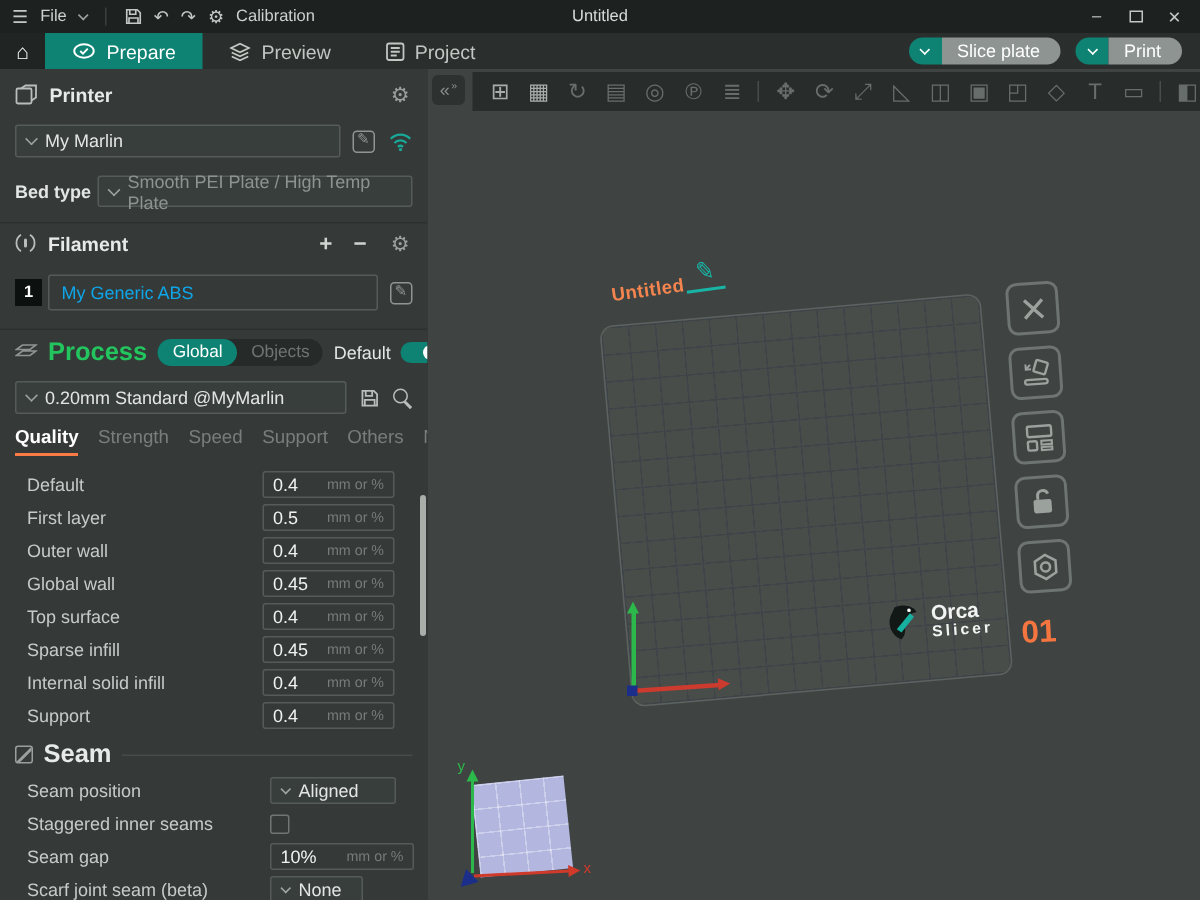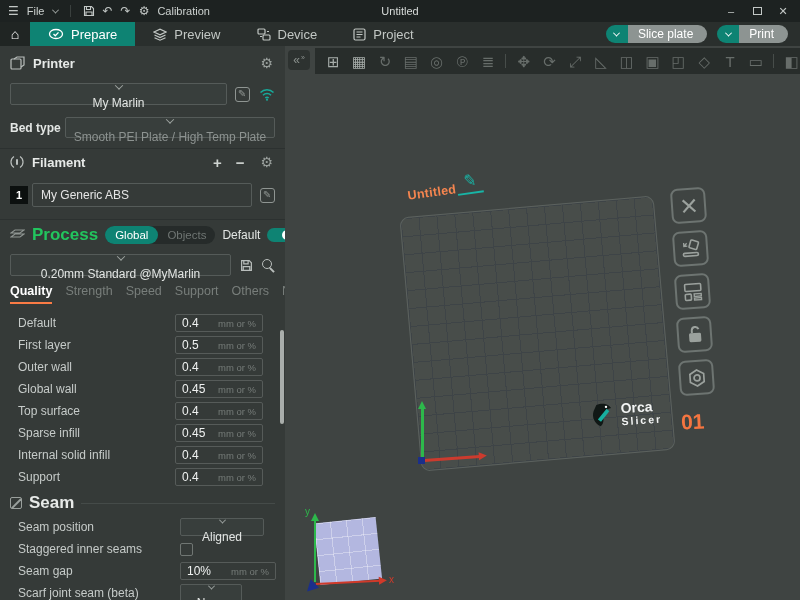--- a/index.html
+++ b/index.html
@@ -43,30 +43,30 @@
 
   
   .sidebar { width:285px; background:#353a38; flex:none; position:relative; overflow:hidden; font-size:12px; }
   .sec-hdr { display:flex; align-items:center; gap:8px; height:26px; padding:0 12px 0 10px;
     font-size:13px; font-weight:bold; color:#e7eae8; }
   .sec-hdr .spacer { flex:1; }
   .gear { font-size:14px; color:#9aa09d; line-height:1; }
   .plusminus { font-size:15px; color:#cfd4d1; line-height:1; padding:0 3px; }
   .row { display:flex; align-items:center; padding:0 10px; }
   .select { display:flex; align-items:center; gap:6px; border:1px solid #555b59; border-radius:2px;
-    background:#383e3c; padding:0 7px; color:#e3e6e4;flex-direction:column; }
+    background:#383e3c; padding:0 7px; color:#e3e6e4; }
   .select .chev { color:#9ea4a1; flex:none; }
   .select.dim { color:#8d9391; }
   .editbox { width:15px; height:15px; border:1.3px solid #8f9592; border-radius:3px; position:relative; flex:none; }
   .editbox::after { content:"✎"; position:absolute; font-size:10px; color:#8f9592; left:2px; top:0px; }
   .divider { height:1px; background:#2c3130; margin-top:10px; }
   .slot { width:18px; height:18px; background:#0c100f; color:#fff; font-size:11px; font-weight:bold;
     display:flex; align-items:center; justify-content:center; flex:none; }
   .filinput { flex:1; height:24px; border:1px solid #555b59; border-radius:2px; display:flex;
-    align-items:center; padding:0 8px; color:#e5e5e5; margin:0 8px 0 4px; }
+    align-items:center; padding:0 8px; color:#0ea5e9; margin:0 8px 0 4px; }
   .seg { display:flex; align-items:center; background:#262b2a; border-radius:10px; height:18px; }
   .seg .on { background:#0e8373; color:#fff; border-radius:10px; height:18px; display:flex; align-items:center;
     padding:0 10px; font-size:11.5px; }
   .seg .off { color:#6f7573; padding:0 9px; font-size:11.5px; }
   .toggle { width:27px; height:14px; border-radius:7px; background:#0e8373; position:relative; flex:none; }
   .toggle::after { content:""; position:absolute; width:10px; height:10px; border-radius:50%; background:#fff;
     right:2px; top:2px; }
   .search { width:14px; height:14px; position:relative; flex:none; }
   .search::before { content:""; position:absolute; width:8px; height:8px; border:1.6px solid #b9bebc;
     border-radius:50%; left:1px; top:1px; }
@@ -197,28 +197,20 @@
       <span>Prepare</span>
     </div>
     <div class="maintab">
       <svg class="icon-svg" width="14" height="13" viewBox="0 0 14 13">
           <path d="M1 4 L7 1.2 L13 4 L7 6.8 Z" fill="none" stroke="#c2c7c4" stroke-width="1.2"></path>
           <path d="M1.5 7 L7 9.5 L12.5 7 M1.5 9.7 L7 12.2 L12.5 9.7" fill="none" stroke="#c2c7c4" stroke-width="1.2"></path>
         </svg>
       <span>Preview</span>
     </div>
     <div class="maintab">
-      <svg class="icon-svg" width="14" height="13" viewBox="0 0 14 13">
-          <rect x="1" y="1" width="7" height="5" rx="1" fill="none" stroke="#c2c7c4" stroke-width="1.2"></rect>
-          <rect x="6" y="7" width="7" height="5" rx="1" fill="none" stroke="#c2c7c4" stroke-width="1.2"></rect>
-          <path d="M3 8.5 h2 M10 3.5 h2" stroke="#c2c7c4" stroke-width="1.2"></path>
-        </svg>
-      <span>Device</span>
-    </div>
-    <div class="maintab">
       <svg class="icon-svg" width="13" height="13" viewBox="0 0 13 13">
           <rect x="1" y="1" width="11" height="11" rx="1.5" fill="none" stroke="#c2c7c4" stroke-width="1.2"></rect>
           <path d="M3.5 4 h6 M3.5 6.5 h6 M3.5 9 h4" stroke="#c2c7c4" stroke-width="1.2"></path>
         </svg>
       <span>Project</span>
     </div>
     <div class="tb-actions">
       <div class="action-pill">
         <span class="pill-chev">
             <span class="chev sm"></span>

